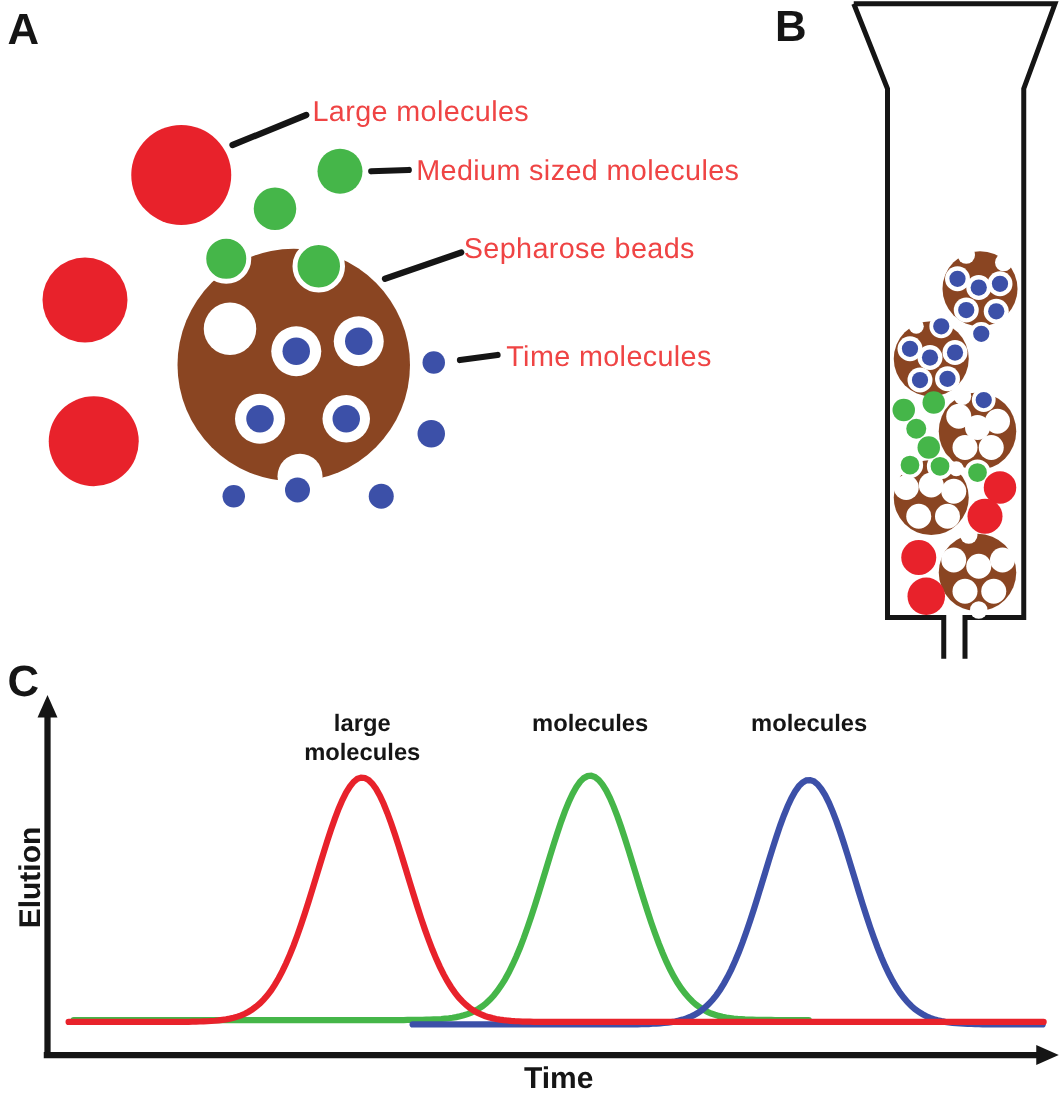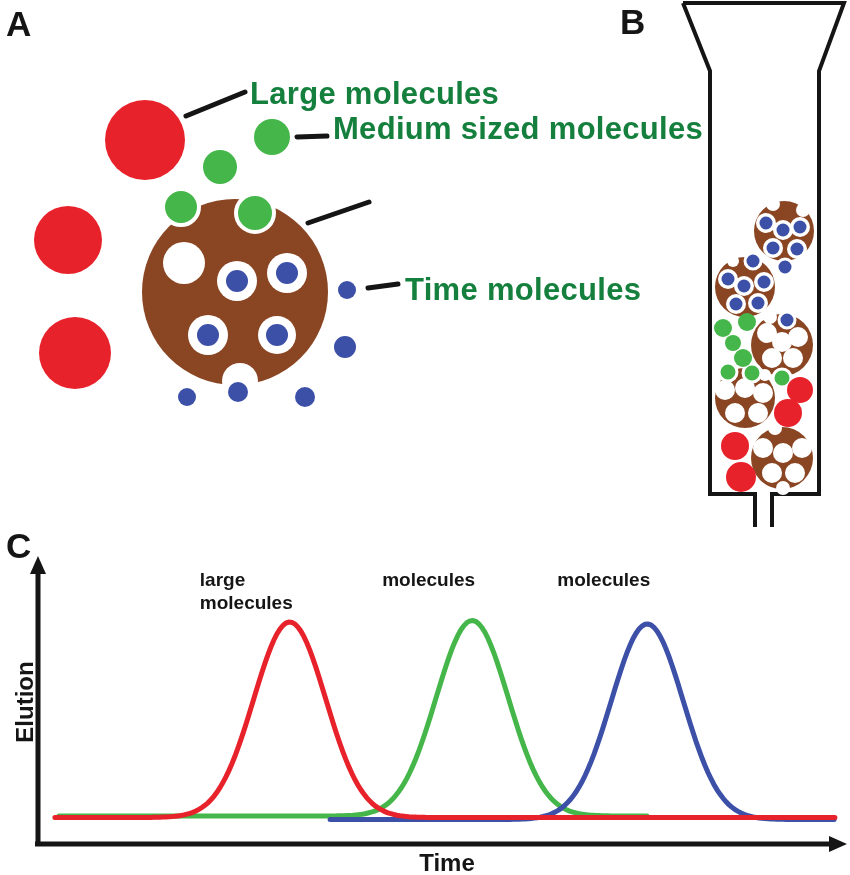--- a/index.html
+++ b/index.html
@@ -8,35 +8,35 @@
     font-family:"Liberation Sans", sans-serif;color:#151515;
   }
   #gfx{position:absolute;left:0;top:0;}
   .panel-letter{
     position:absolute;font-size:35px;font-weight:700;color:#151515;line-height:1;
   }
   #letter-a{left:6px;top:6px;}
   #letter-b{left:620px;top:4px;}
   #letter-c{left:6px;top:528px;}
   .ann{
-    position:absolute;font-size:31px;font-weight:700;letter-spacing:.3px;
-    white-space:nowrap;color:#15803d;line-height:1.1;
+    position:absolute;font-size:23px;font-weight:400;letter-spacing:.3px;
+    white-space:nowrap;color:#ef4444;line-height:1.1;
   }
   #ann-large{left:250px;top:77px;}
-  #ann-medium{left:333px;top:112px;text-align:right;}
+  #ann-medium{left:333px;top:124px;text-align:right;}
   #ann-sepharose{left:371px;top:186px;}
   #ann-small{left:405px;top:273px;}
   .axis-label{position:absolute;font-size:24px;font-weight:700;color:#151515;}
   #ylabel{
     left:-16px;top:688px;width:82px;text-align:center;
     transform:rotate(-90deg);transform-origin:center;
   }
   #xlabel{left:387px;top:849px;width:120px;text-align:center;}
   .peak-label{
-    position:absolute;width:180px;font-size:19px;font-weight:700;
+    position:absolute;width:180px;text-align:center;font-size:19px;font-weight:700;
     line-height:23px;color:#151515;
   }
 </style>
 </head>
 <body>
 
 <div id="figure">
   <svg id="gfx" width="850" height="875" viewBox="0 0 850 875">
       <g>
         <circle cx="145" cy="140" r="40" fill="#e8222b"></circle>
@@ -151,20 +151,21 @@
         <path d="M54.9,817.5L57.9,817.5L60.9,817.5L63.9,817.5L66.9,817.5L69.9,817.5L72.9,817.5L75.9,817.5L78.9,817.5L81.9,817.5L84.9,817.5L87.9,817.5L90.9,817.5L93.9,817.5L96.9,817.5L99.9,817.5L102.9,817.5L105.9,817.5L108.9,817.5L111.9,817.5L114.9,817.5L117.9,817.5L120.9,817.5L123.9,817.5L126.9,817.5L129.9,817.5L132.9,817.5L135.9,817.5L138.9,817.5L141.9,817.5L144.9,817.4L147.9,817.4L150.9,817.4L153.9,817.3L156.9,817.3L159.9,817.2L162.9,817.1L165.9,817.0L168.9,816.8L171.9,816.6L174.9,816.3L177.9,815.9L180.9,815.5L183.9,814.9L186.9,814.2L189.9,813.3L192.9,812.3L195.9,811.0L198.9,809.4L201.9,807.5L204.9,805.3L207.9,802.8L210.9,799.7L213.9,796.3L216.9,792.3L219.9,787.7L222.9,782.6L225.9,776.9L228.9,770.6L231.9,763.7L234.9,756.3L237.9,748.2L240.9,739.6L243.9,730.6L246.9,721.2L249.9,711.5L252.9,701.7L255.9,691.8L258.9,682.1L261.9,672.5L264.9,663.4L267.9,654.9L270.9,647.0L273.9,640.0L276.9,634.0L279.9,629.2L282.9,625.5L285.9,623.1L288.9,622.1L291.9,622.4L294.9,624.0L297.9,627.0L300.9,631.2L303.9,636.6L306.9,643.0L309.9,650.4L312.9,658.6L315.9,667.4L318.9,676.7L321.9,686.4L324.9,696.2L327.9,706.1L330.9,715.8L333.9,725.4L336.9,734.7L339.9,743.5L342.9,751.8L345.9,759.6L348.9,766.9L351.9,773.5L354.9,779.5L357.9,785.0L360.9,789.8L363.9,794.1L366.9,797.9L369.9,801.1L372.9,804.0L375.9,806.4L378.9,808.4L381.9,810.1L384.9,811.6L387.9,812.8L390.9,813.7L393.9,814.5L396.9,815.2L399.9,815.7L402.9,816.1L405.9,816.4L408.9,816.7L411.9,816.9L414.9,817.0L417.9,817.2L420.9,817.2L423.9,817.3L426.9,817.4L429.9,817.4L432.9,817.4L435.9,817.4L438.9,817.5L441.9,817.5L444.9,817.5L447.9,817.5L450.9,817.5L453.9,817.5L456.9,817.5L459.9,817.5L462.9,817.5L465.9,817.5L468.9,817.5L471.9,817.5L474.9,817.5L477.9,817.5L480.9,817.5L483.9,817.5L486.9,817.5L489.9,817.5L492.9,817.5L495.9,817.5L498.9,817.5L501.9,817.5L504.9,817.5L507.9,817.5L510.9,817.5L513.9,817.5L516.9,817.5L519.9,817.5L522.9,817.5L525.9,817.5L528.9,817.5L531.9,817.5L534.9,817.5L537.9,817.5L540.9,817.5L543.9,817.5L546.9,817.5L549.9,817.5L552.9,817.5L555.9,817.5L558.9,817.5L561.9,817.5L564.9,817.5L567.9,817.5L570.9,817.5L573.9,817.5L576.9,817.5L579.9,817.5L582.9,817.5L585.9,817.5L588.9,817.5L591.9,817.5L594.9,817.5L597.9,817.5L600.9,817.5L603.9,817.5L606.9,817.5L609.9,817.5L612.9,817.5L615.9,817.5L618.9,817.5L621.9,817.5L624.9,817.5L627.9,817.5L630.9,817.5L633.9,817.5L636.9,817.5L639.9,817.5L642.9,817.5L645.9,817.5L648.9,817.5L651.9,817.5L654.9,817.5L657.9,817.5L660.9,817.5L663.9,817.5L666.9,817.5L669.9,817.5L672.9,817.5L675.9,817.5L678.9,817.5L681.9,817.5L684.9,817.5L687.9,817.5L690.9,817.5L693.9,817.5L696.9,817.5L699.9,817.5L702.9,817.5L705.9,817.5L708.9,817.5L711.9,817.5L714.9,817.5L717.9,817.5L720.9,817.5L723.9,817.5L726.9,817.5L729.9,817.5L732.9,817.5L735.9,817.5L738.9,817.5L741.9,817.5L744.9,817.5L747.9,817.5L750.9,817.5L753.9,817.5L756.9,817.5L759.9,817.5L762.9,817.5L765.9,817.5L768.9,817.5L771.9,817.5L774.9,817.5L777.9,817.5L780.9,817.5L783.9,817.5L786.9,817.5L789.9,817.5L792.9,817.5L795.9,817.5L798.9,817.5L801.9,817.5L804.9,817.5L807.9,817.5L810.9,817.5L813.9,817.5L816.9,817.5L819.9,817.5L822.9,817.5L825.9,817.5L828.9,817.5L831.9,817.5L834.9,817.5" fill="none" stroke="#e8222b" stroke-width="5" stroke-linecap="round"></path>
       </g>
     </svg>
 
   <div id="letter-a" class="panel-letter">A</div>
   <div id="letter-b" class="panel-letter">B</div>
   <div id="letter-c" class="panel-letter">C</div>
 
   <div id="ann-large" class="ann">Large molecules</div>
   <div id="ann-medium" class="ann">Medium sized molecules</div>
+  <div id="ann-sepharose" class="ann">Sepharose beads</div>
   <div id="ann-small" class="ann">Time molecules</div>
 
   <div id="ylabel" class="axis-label">Elution</div>
   <div id="xlabel" class="axis-label">Time</div>
 <div class="peak-label" style="left: 199.784px; top: 568px;">
       <div>large</div>
       <div>molecules</div>
     </div>
     <div class="peak-label" style="left: 382.166px; top: 568px;">
       <div>molecules</div>

